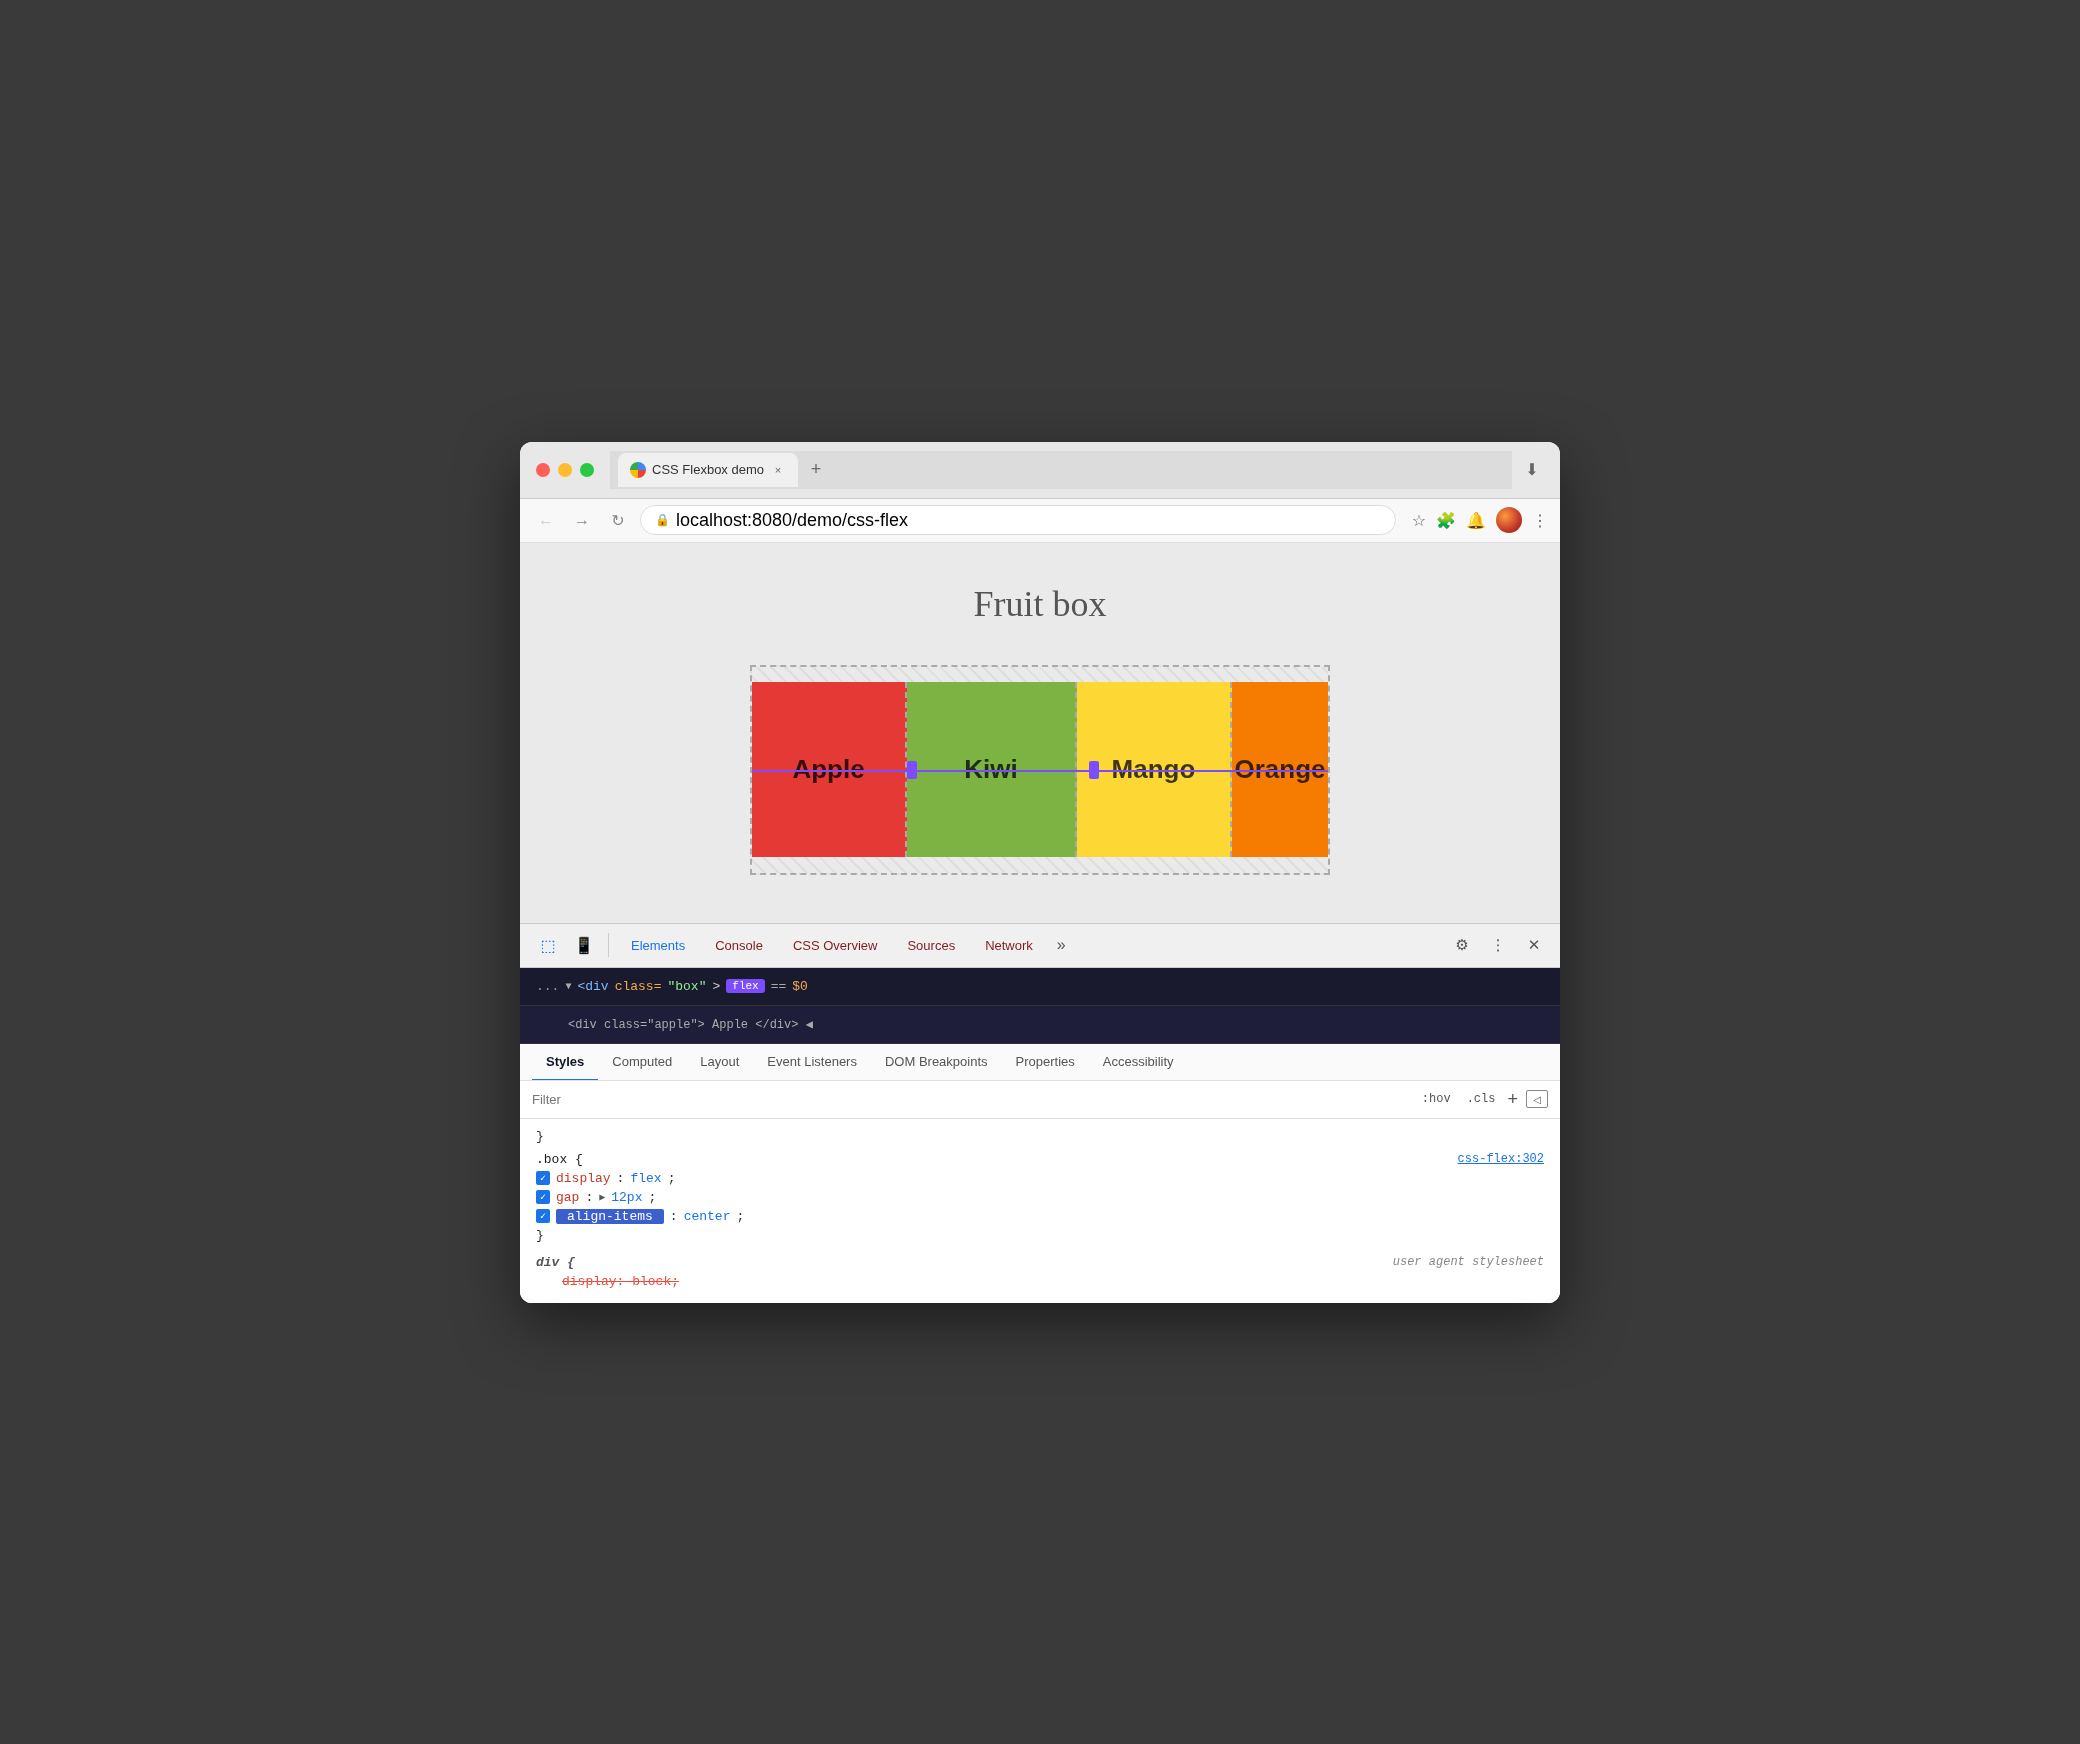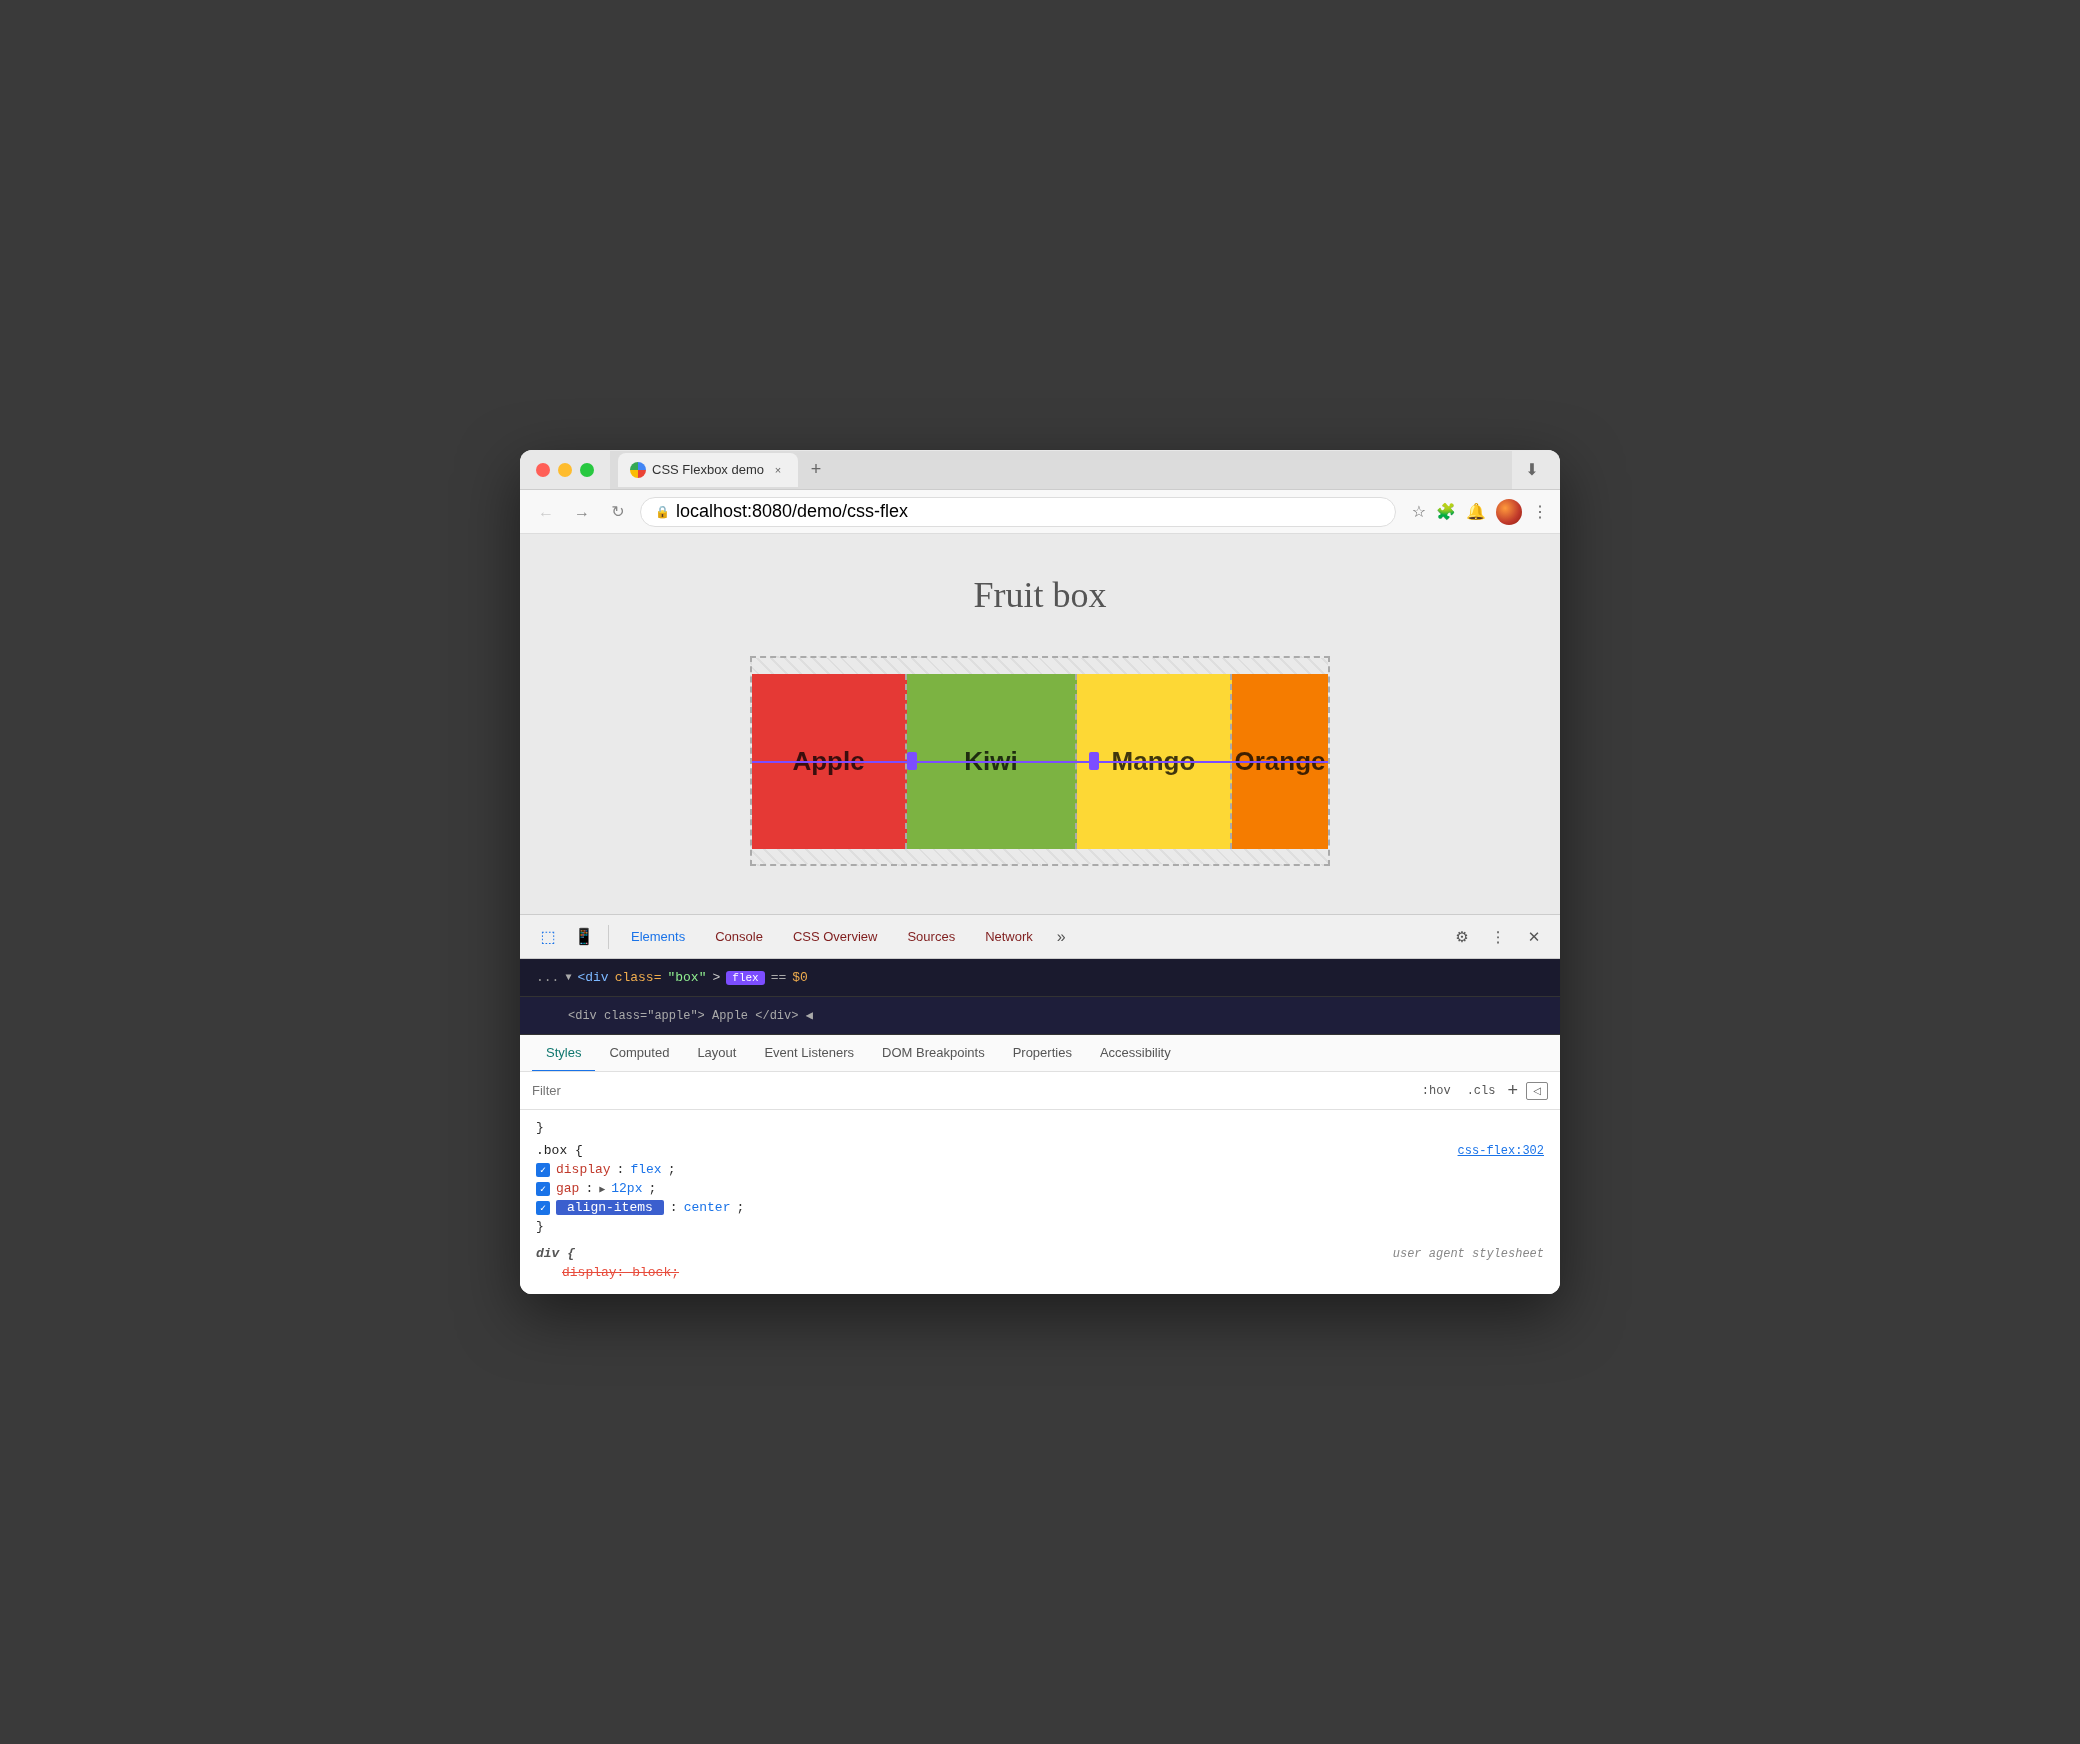--- a/index.html
+++ b/index.html
@@ -16,21 +16,21 @@
       width: 1040px;
       background: #f0f0f0;
       border-radius: 12px;
       box-shadow: 0 20px 60px rgba(0,0,0,0.5);
       overflow: hidden;
     }
 
     
     .title-bar {
       background: #e8e8e8;
-      height: 40px;
+      height: 57px;
       display: flex;
       align-items: center;
       padding: 0 16px;
       gap: 8px;
       border-bottom: 1px solid #ccc;
     }
     .traffic-lights {
       display: flex;
       gap: 8px;
       margin-right: 8px;
@@ -368,23 +368,23 @@
     .styles-tab {
       padding: 10px 14px;
       font-size: 13px;
       color: #555;
       cursor: pointer;
       white-space: nowrap;
       border-bottom: 2px solid transparent;
       margin-bottom: -1px;
     }
     .styles-tab.active {
-      color: #0f766e;
+      color: #0f172a;
       border-bottom-color: #1a73e8;
-      font-weight: 400;
+      font-weight: 700;
     }
 
     
     .filter-bar {
       display: flex;
       align-items: center;
       padding: 8px 12px;
       border-bottom: 1px solid #e0e0e0;
       background: #fff;
     }

